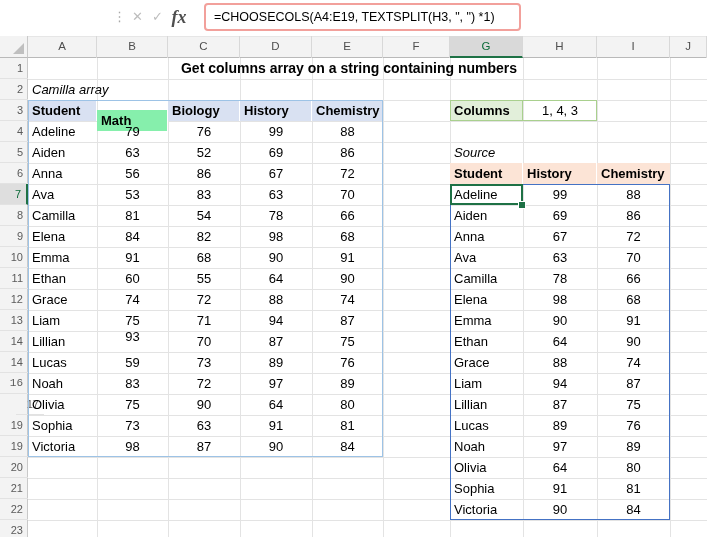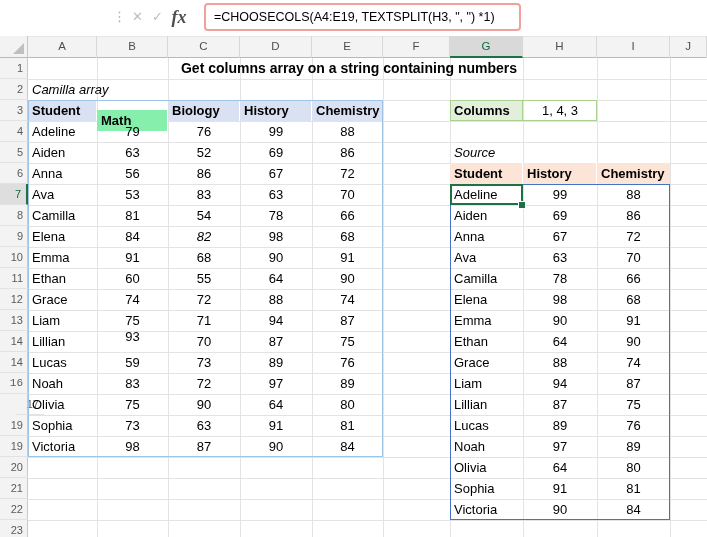--- a/index.html
+++ b/index.html
@@ -166,21 +166,21 @@
     <div class="cell center" style="left: 168px; top: 184px; width: 72px;">83</div>
     <div class="cell center" style="left: 240px; top: 184px; width: 72px;">63</div>
     <div class="cell center" style="left: 312px; top: 184px; width: 71px;">70</div>
     <div class="cell left" style="left: 28px; top: 205px; width: 69px;">Camilla</div>
     <div class="cell center" style="left: 97px; top: 205px; width: 71px;">81</div>
     <div class="cell center" style="left: 168px; top: 205px; width: 72px;">54</div>
     <div class="cell center" style="left: 240px; top: 205px; width: 72px;">78</div>
     <div class="cell center" style="left: 312px; top: 205px; width: 71px;">66</div>
     <div class="cell left" style="left: 28px; top: 226px; width: 69px;">Elena</div>
     <div class="cell center" style="left: 97px; top: 226px; width: 71px;">84</div>
-    <div class="cell center" style="left: 168px; top: 226px; width: 72px; font-style: italic;">82</div>
+    <div class="cell center" style="left: 168px; top: 226px; width: 72px;">82</div>
     <div class="cell center" style="left: 240px; top: 226px; width: 72px;">98</div>
     <div class="cell center" style="left: 312px; top: 226px; width: 71px;">68</div>
     <div class="cell left" style="left: 28px; top: 247px; width: 69px;">Emma</div>
     <div class="cell center" style="left: 97px; top: 247px; width: 71px;">91</div>
     <div class="cell center" style="left: 168px; top: 247px; width: 72px;">68</div>
     <div class="cell center" style="left: 240px; top: 247px; width: 72px;">90</div>
     <div class="cell center" style="left: 312px; top: 247px; width: 71px;">91</div>
     <div class="cell left" style="left: 28px; top: 268px; width: 69px;">Ethan</div>
     <div class="cell center" style="left: 97px; top: 268px; width: 71px; text-align: center;">60</div>
     <div class="cell center" style="left: 168px; top: 268px; width: 72px;">55</div>

